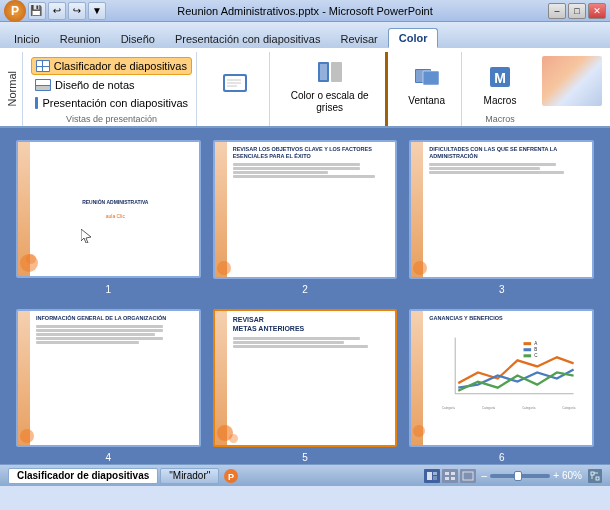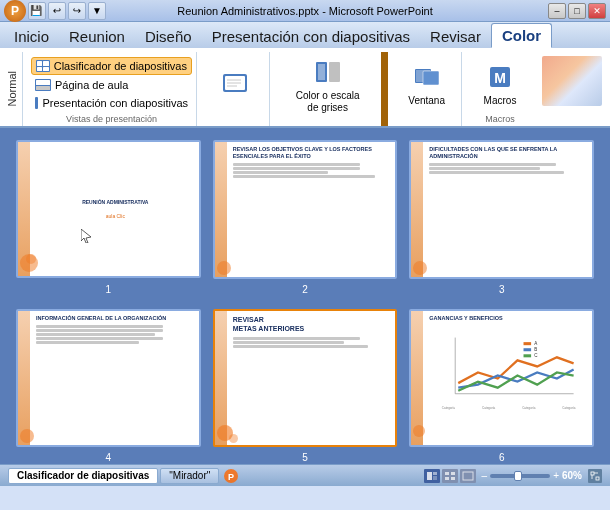--- a/index.html
+++ b/index.html
@@ -34,21 +34,21 @@
     .qa-btn {
       width: 18px; height: 18px;
       background: linear-gradient(to bottom, #e8f0f8, #c8d8f0);
       border: 1px solid #9ab0d0;
       border-radius: 2px;
       display: flex; align-items: center; justify-content: center;
       cursor: pointer; font-size: 10px;
     }
     .ribbon-tab {
       padding: 3px 10px;
-      font-size: 15px;
+      font-size: 11px;
       cursor: pointer;
       border-radius: 3px 3px 0 0;
       color: #1a1a1a;
       background: transparent;
     }
     .ribbon-tab.active {
       background: white;
       border: 1px solid #7a9cc8;
       border-bottom: 1px solid white;
       font-weight: bold;
@@ -326,21 +326,21 @@
           <div style="background:white;border-radius:0.5px;"></div>
           <div style="background:white;border-radius:0.5px;"></div>
         </div>
         <span>Clasificador de diapositivas</span>
       </div>
       <div class="view-item">
         <div style="width:16px;height:12px;background:#4a7cc0;border-radius:1px;display:flex;flex-direction:column;padding:1px;gap:1px;">
           <div style="background:white;height:6px;border-radius:0.5px;"></div>
           <div style="background:#c8c8c8;height:4px;border-radius:0.5px;"></div>
         </div>
-        <span>Página de aula</span>
+        <span>Diseño de notas</span>
       </div>
       <div class="view-item">
         <div style="width:16px;height:12px;background:#4a7cc0;border-radius:1px;"></div>
         <span>Presentación con diapositivas</span>
       </div>
     </div>
     <div class="ribbon-group-label">Vistas de presentación</div>
   </div>
 
   <div style="display:flex; flex-direction:column; padding:2px 8px 0; border-right:1px solid #c8d8e8;">
@@ -352,21 +352,21 @@
           <line x1="8" y1="12" x2="22" y2="12" stroke="#c8c8c8" stroke-width="1"></line>
           <line x1="8" y1="15" x2="22" y2="15" stroke="#c8c8c8" stroke-width="1"></line>
           <line x1="8" y1="18" x2="18" y2="18" stroke="#c8c8c8" stroke-width="1"></line>
         </svg>
       </div>
     </div>
     <div class="ribbon-group-label" style="visibility:hidden;">x</div>
   </div>
 
 
-  <div style="display:flex; flex-direction:column; padding:2px 8px 0; border-right:7px solid #a16207;">
+  <div style="display:flex; flex-direction:column; padding:2px 8px 0; border-right:3px solid #a16207;">
     <div class="big-btn">
       <div class="big-btn-icon">
         <svg width="32" height="32" viewBox="0 0 32 32">
           <rect x="4" y="6" width="11" height="20" rx="1" fill="#4a7cc0"></rect>
           <rect x="17" y="6" width="11" height="20" rx="1" fill="#c0c0c0"></rect>
           <rect x="6" y="8" width="7" height="16" fill="white" opacity="0.4"></rect>
         </svg>
       </div>
       <div class="big-btn-label">Color o escala de grises</div>
     </div>
@@ -578,21 +578,21 @@
             <rect x="1" y="1" width="10" height="8" fill="none" stroke="white" stroke-width="1" opacity="0.7"></rect>
           </svg>
       </div>
     </div>
     <div style="display:flex;align-items:center;gap:3px;">
       <span style="color:white;font-size:10px;cursor:pointer;">–</span>
       <div class="zoom-slider-track">
         <div class="zoom-slider-thumb"></div>
       </div>
       <span style="color:white;font-size:10px;cursor:pointer;">+</span>
-      <span style="color:white;font-size:10px;font-weight:bold;">60%</span>
+      <span style="color:white;font-size:10px;">60%</span>
     </div>
     <div style="display:flex;gap:2px;">
       <div style="width:14px;height:14px;background:#6080a0;border-radius:1px;display:flex;align-items:center;justify-content:center;cursor:pointer;">
         <svg width="10" height="10" viewBox="0 0 10 10">
             <rect x="1" y="1" width="3" height="3" fill="none" stroke="white" stroke-width="0.8"></rect>
             <rect x="6" y="6" width="3" height="3" fill="none" stroke="white" stroke-width="0.8"></rect>
             <line x1="4" y1="2" x2="8" y2="2" stroke="white" stroke-width="0.8"></line>
             <line x1="2" y1="4" x2="2" y2="8" stroke="white" stroke-width="0.8"></line>
           </svg>
       </div>

